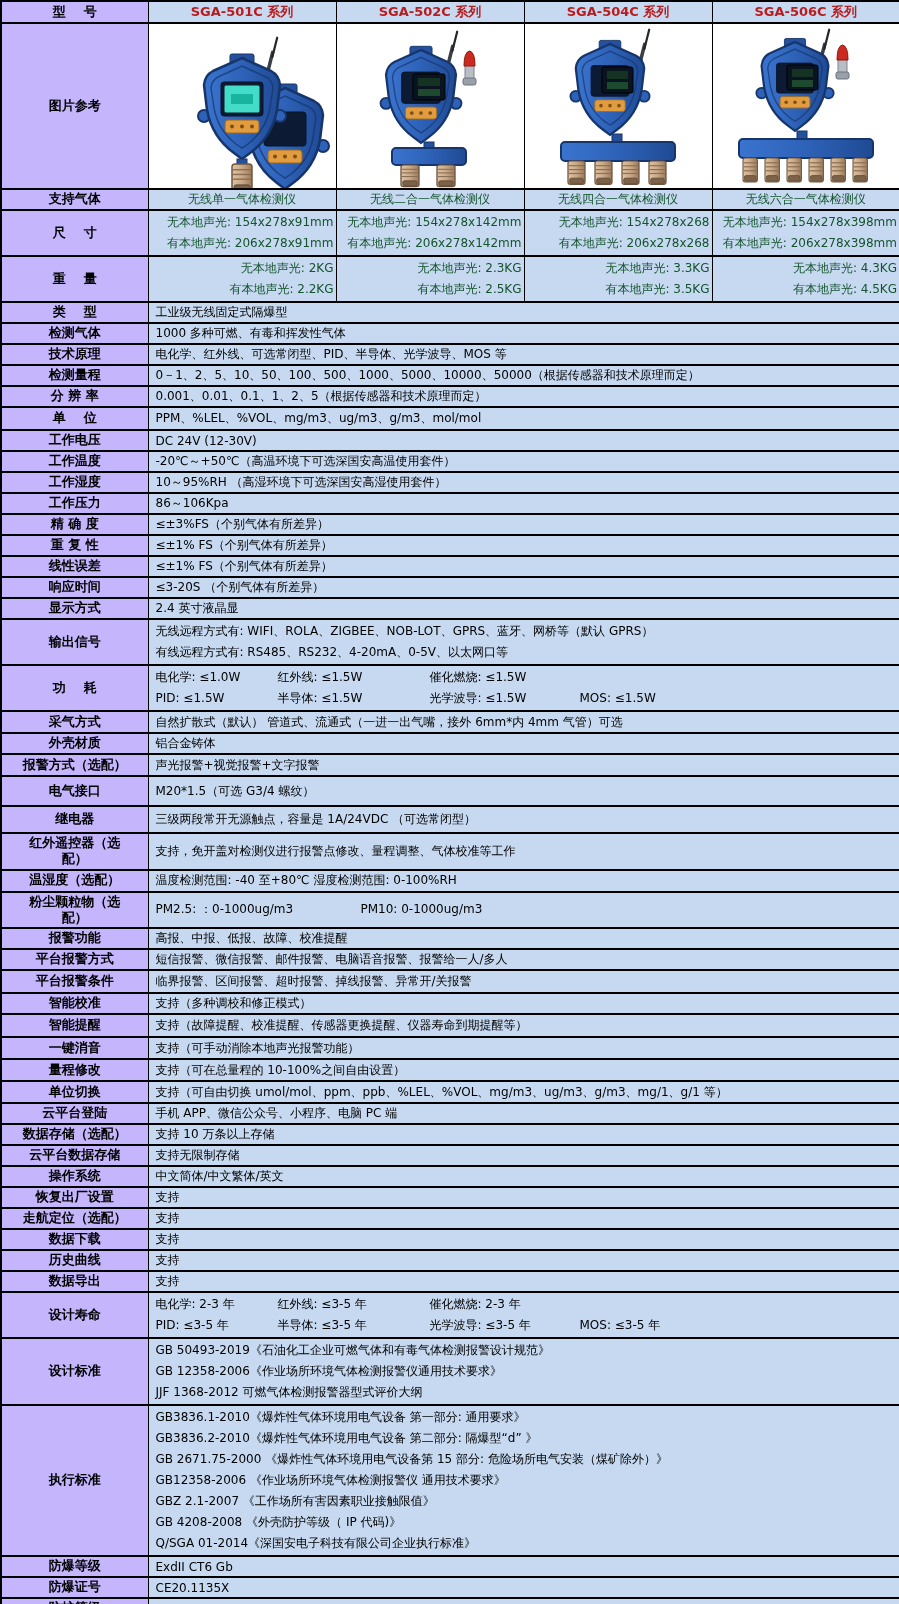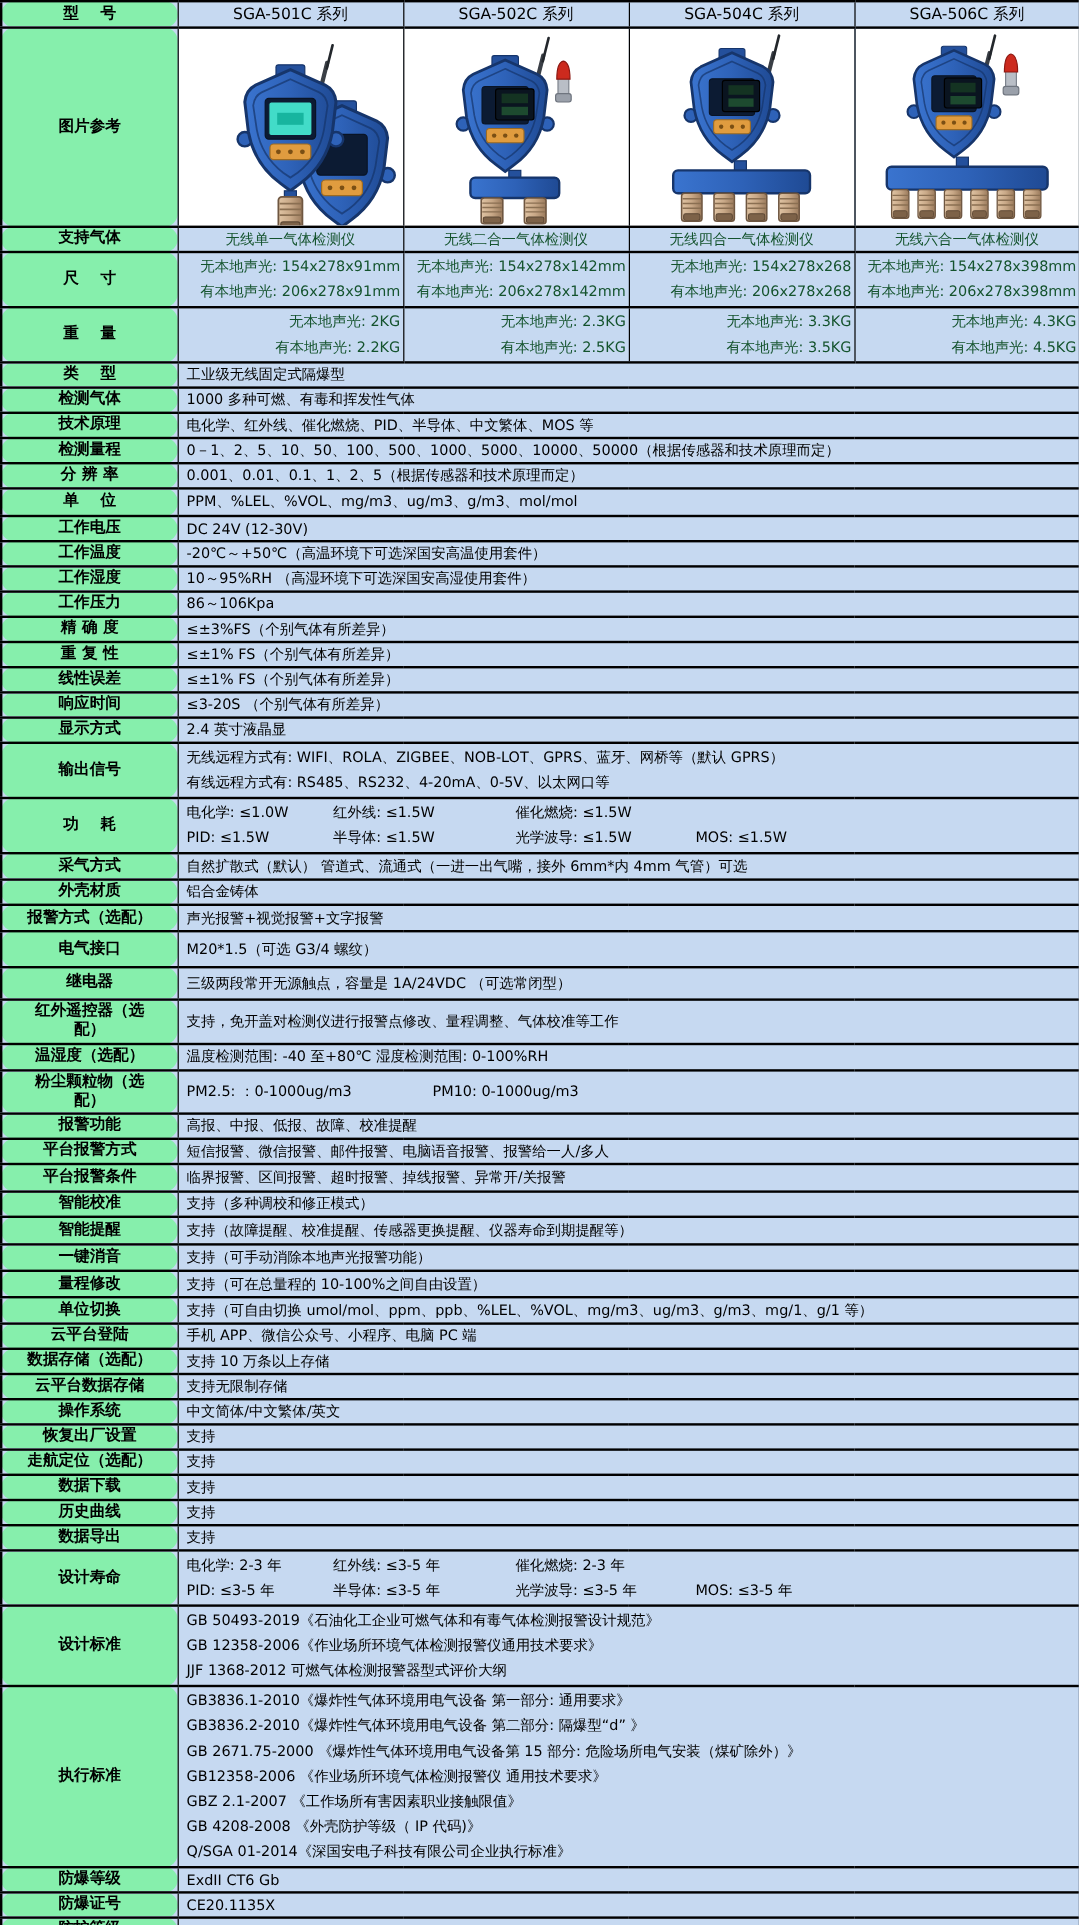--- a/index.html
+++ b/index.html
@@ -1,22 +1,22 @@
 <!DOCTYPE html>
 <html><head>
 <meta charset="utf-8">
 <style>
   html,body{margin:0;padding:0;background:#fff;}
   .wrap{width:899px;}
   table.tbl{border-collapse:collapse;width:899px;table-layout:fixed;
     font-family:"DejaVu Sans","Liberation Sans",sans-serif;background:#C6D9F1;border:2px solid #000;}
   td{border-left:1px solid #000;border-right:1px solid #000;border-top:2px solid #000;border-bottom:2px solid #000;
      overflow:hidden;padding:0;vertical-align:middle;}
-  td.lbl{background:#86efac;font-weight:bold;text-align:center;font-size:13px;color:#000;white-space:pre-wrap;line-height:1.25;padding:1px 20px;border-radius:11px;}
-  td.hdr{background:#C6D9F1;font-weight:normal;text-align:center;font-size:13px;color:#000000;}
+  td.lbl{background:#c4b5fd;font-weight:bold;text-align:center;font-size:13px;color:#000;white-space:pre-wrap;line-height:1.25;padding:1px 20px;}
+  td.hdr{background:#C6D9F1;font-weight:bold;text-align:center;font-size:13px;color:#b91c1c;}
   td.val{background:#C6D9F1;font-size:12px;color:#000;padding:1px 7px;text-align:left;}
   td.val div.line{white-space:pre-wrap;line-height:19px;padding:1px 0;}
   td.valc{background:#C6D9F1;font-size:12px;color:#14532d;text-align:center;padding:1px 2px;}
   td.valc div.line{white-space:pre-wrap;line-height:19px;padding:1px 0;text-align:right;}
   td.imgc{background:#ffffff;text-align:center;vertical-align:bottom;}
   .seg{display:inline-block;vertical-align:top;}
   .w1{width:122px}.w2{width:152px}.w3{width:150px}.wp{width:205px}
   svg.prod{display:block;margin:0 auto;}
 </style>
 </head>
@@ -235,21 +235,21 @@
 <tr style="height:21px">
           <td class="lbl">类    型</td>
           <td class="val" colspan="4">工业级无线固定式隔爆型</td>
         </tr>
 <tr style="height:19px">
           <td class="lbl">检测气体</td>
           <td class="val" colspan="4">1000 多种可燃、有毒和挥发性气体</td>
         </tr>
 <tr style="height:19px">
           <td class="lbl">技术原理</td>
-          <td class="val" colspan="4">电化学、红外线、催化燃烧、PID、半导体、中文繁体、MOS 等</td>
+          <td class="val" colspan="4">电化学、红外线、可选常闭型、PID、半导体、光学波导、MOS 等</td>
         </tr>
 <tr style="height:20px">
           <td class="lbl">检测量程</td>
           <td class="val" colspan="4">0－1、2、5、10、50、100、500、1000、5000、10000、50000（根据传感器和技术原理而定）</td>
         </tr>
 <tr style="height:20px">
           <td class="lbl">分 辨 率</td>
           <td class="val" colspan="4">0.001、0.01、0.1、1、2、5（根据传感器和技术原理而定）</td>
         </tr>
 <tr style="height:23px">

